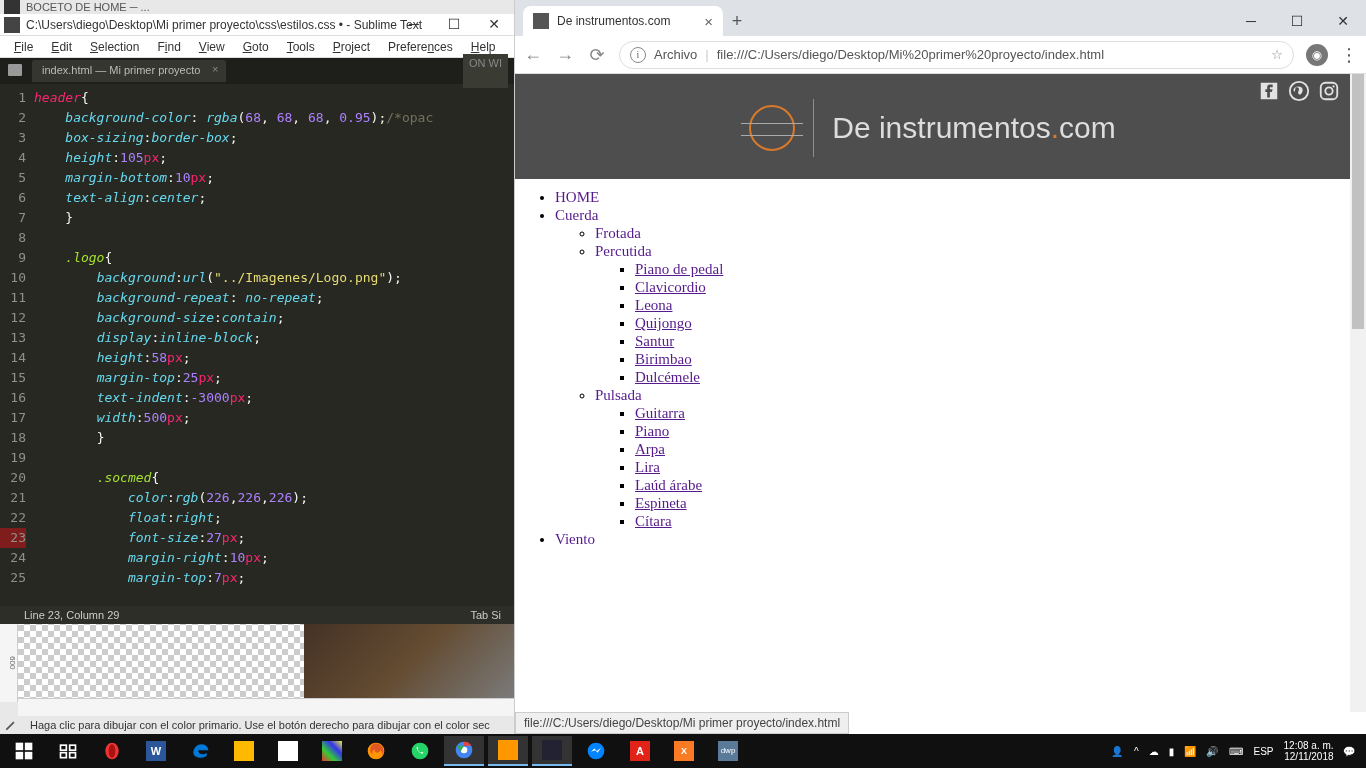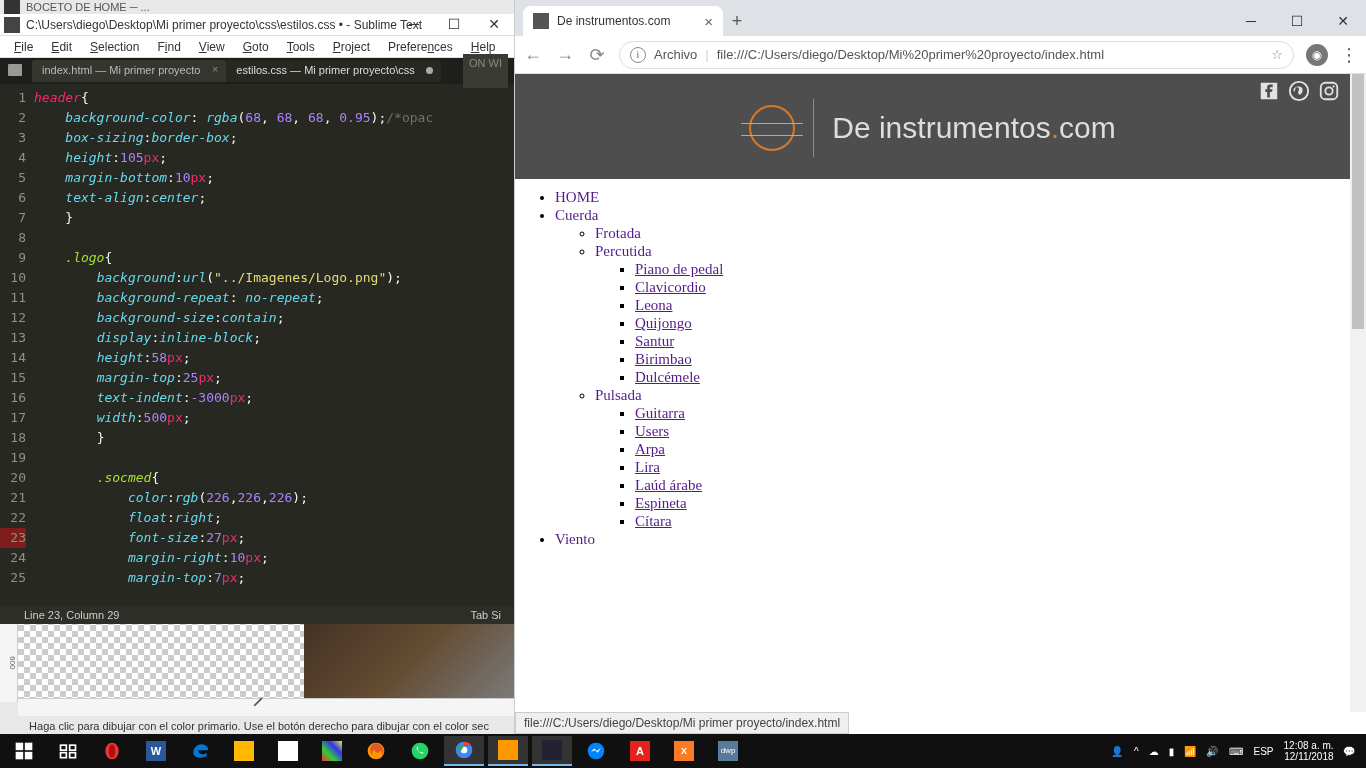--- a/index.html
+++ b/index.html
@@ -37,21 +37,21 @@
 .k-gray { color:#75715e; }
 .w { color:#f8f8f2; }
 
 
 .ps { position:absolute; left:0; top:624px; width:514px; height:110px; background:#e8e8e8; }
 .ps .ruler-v { position:absolute; left:0; top:0; width:18px; height:78px; background:#f5f5f5; border-right:1px solid #ccc; font:8px sans-serif; color:#666; writing-mode:vertical-rl; text-align:center; }
 .ps .ruler-h { position:absolute; left:18px; top:74px; right:0; height:18px; background:#f5f5f5; border-top:1px solid #ccc; }
 .ps .canvas { position:absolute; left:18px; right:0; top:0; height:74px; background:#e0e0e0 repeating-conic-gradient(#ccc 0% 25%, #fff 0% 50%) 0/12px 12px; }
 .ps .imgbox { position:absolute; right:0; top:0; width:210px; height:74px; background:#222; }
 .ps .imgbox .grad { width:100%; height:100%; background:linear-gradient(135deg,#7a4a2a,#c78a4a,#fff); opacity:.4; }
-.ps .hint { position:absolute; left:4px; bottom:2px; right:0; font:11px sans-serif; color:#333; display:flex; align-items:center; gap:12px;flex-direction:column; }
+.ps .hint { position:absolute; left:4px; bottom:2px; right:0; font:11px sans-serif; color:#333; display:flex; align-items:center; gap:12px; }
 .ps .hint svg { width:14px; height:14px; }
 
 
 .chrome { position:absolute; left:514px; top:0; right:0; bottom:34px; background:#fff; border-left:1px solid #ccc; }
 .chrome .tabstrip { height:36px; background:#dee1e6; display:flex; align-items:flex-end; padding-left:8px; }
 .chrome .ctab { height:30px; background:#fff; border-radius:8px 8px 0 0; display:flex; align-items:center; padding:0 10px; gap:8px; min-width:200px; font:12px sans-serif; color:#333; }
 .chrome .ctab .fav { width:16px; height:16px; background:#555; }
 .chrome .ctab .x { margin-left:auto; color:#666; font-size:15px; }
 .chrome .newtab { width:28px; height:28px; color:#555; font:18px sans-serif; text-align:center; line-height:26px; }
 .chrome .winctl { margin-left:auto; display:flex; }
@@ -113,21 +113,20 @@
     <span><u>V</u>iew</span>
     <span><u>G</u>oto</span>
     <span><u>T</u>ools</span>
     <span><u>P</u>roject</span>
     <span>Prefere<u>n</u>ces</span>
     <span><u>H</u>elp</span>
   </div>
   <div class="tabs">
     <span class="fldr"></span>
     <div class="tab"><span>index.html — Mi primer proyecto</span><span class="x">×</span></div>
-    <div class="tab active"><span>estilos.css — Mi primer proyecto\css</span><span class="dot"></span></div>
     <div class="more">ON  WI</div>
   </div>
   <div class="gutter">
     <div>1</div>
       <div>2</div>
       <div>3</div>
       <div>4</div>
       <div>5</div>
       <div>6</div>
       <div>7</div>
@@ -260,21 +259,21 @@
                 <li><a href="#">Leona</a></li>
                 <li><a href="#">Quijongo</a></li>
                 <li><a href="#">Santur</a></li>
                 <li><a href="#">Birimbao</a></li>
                 <li><a href="#">Dulcémele</a></li>
               </ul>
           </li>
           <li><a>Pulsada</a>
             <ul id="pulsada-list">
                 <li><a href="#">Guitarra</a></li>
-                <li><a href="#">Users</a></li>
+                <li><a href="#">Piano</a></li>
                 <li><a href="#">Arpa</a></li>
                 <li><a href="#">Lira</a></li>
                 <li><a href="#">Laúd árabe</a></li>
                 <li><a href="#">Espineta</a></li>
                 <li><a href="#">Cítara</a></li>
               </ul>
           </li>
         </ul>
       </li>
       <li><a>Viento</a></li>

